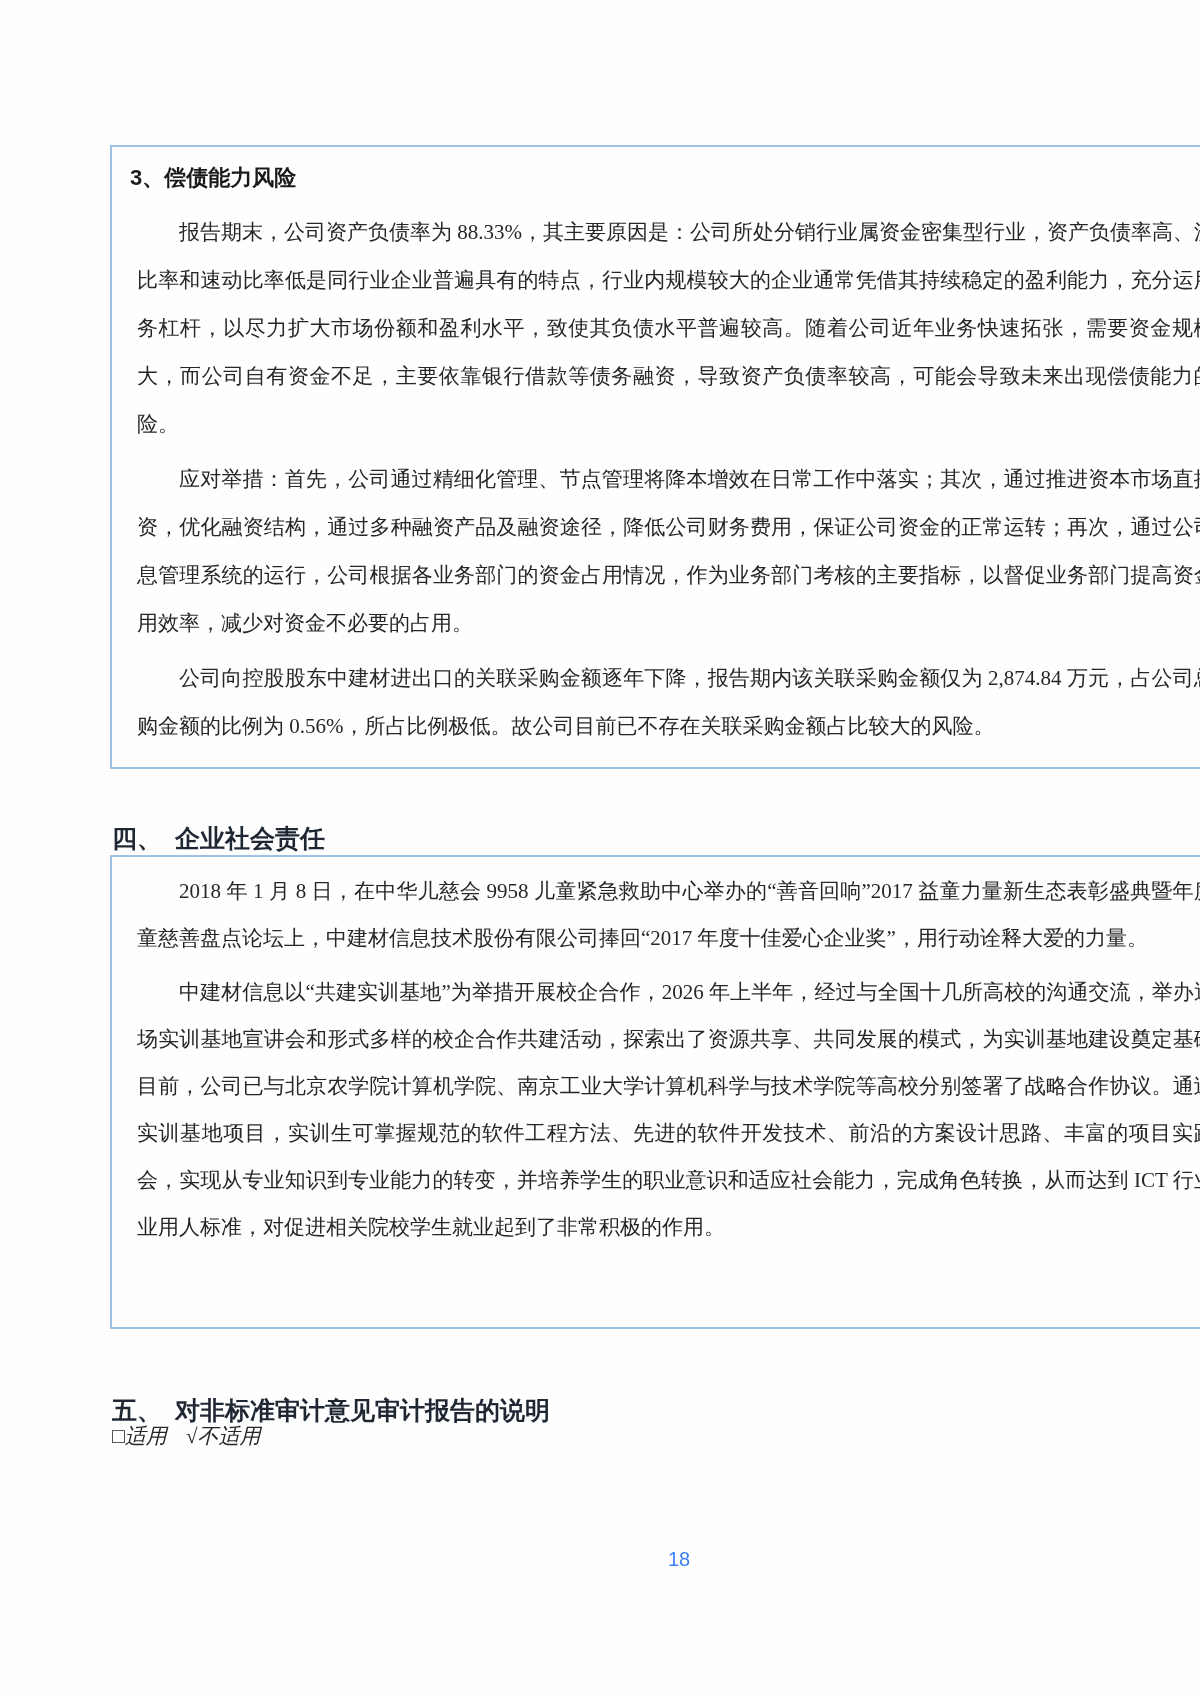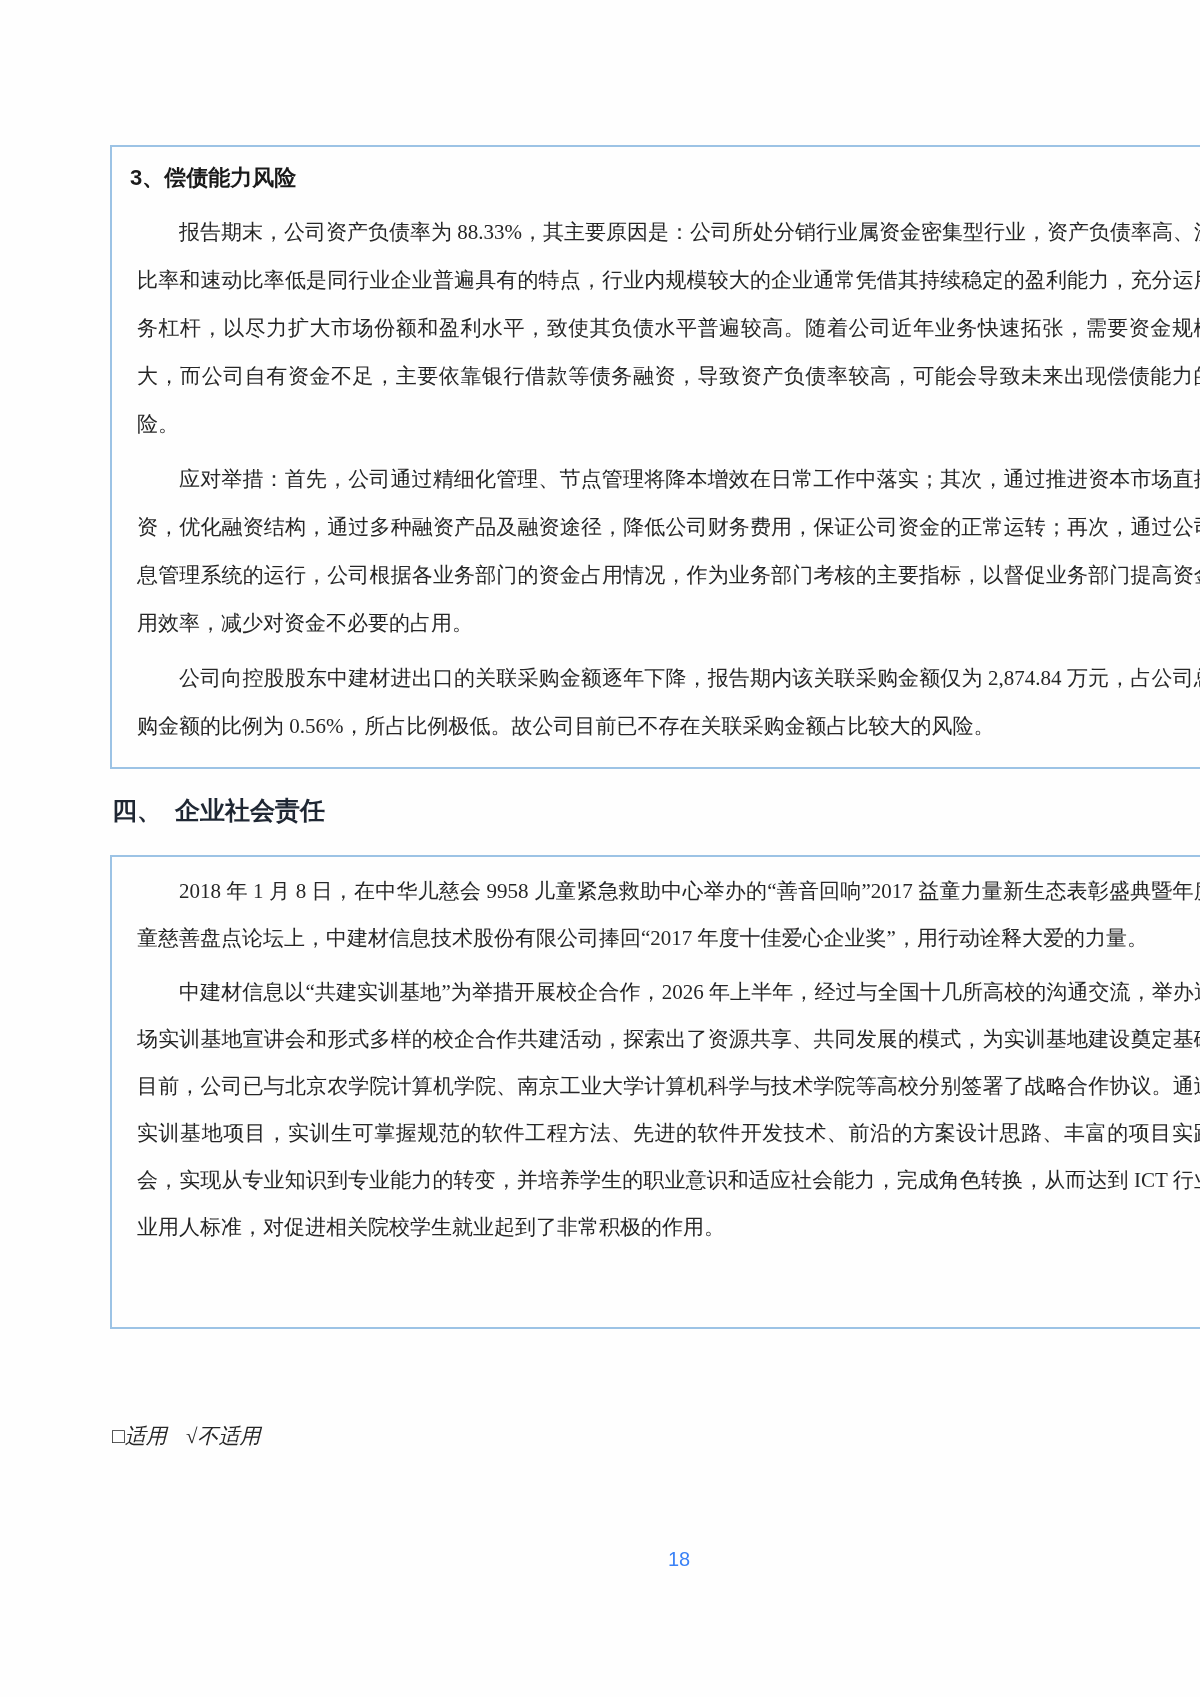--- a/index.html
+++ b/index.html
@@ -40,20 +40,21 @@
   }
   #csr-box .body-para { line-height: 47px; }
   .section-heading {
     position: absolute;
     left: 112px;
     font-family: "Liberation Sans", "DejaVu Sans", sans-serif;
     font-weight: bold;
     font-size: 25px;
     color: #1f2733;
     white-space: nowrap;
+    margin-top: 28px;
   }
   #section4-heading { top: 794px; }
   #section5-heading { top: 1366px; }
   .section-num { display: inline-block; min-width: 63px; }
   .apply-line {
     position: absolute;
     left: 112px;
     top: 1422px;
     font-size: 21px;
     color: #262626;
@@ -84,20 +85,23 @@
 
   <div class="section-heading" id="section4-heading">
     <span class="section-num">四、</span><span>企业社会责任</span>
   </div>
 
   <div class="text-box" id="csr-box">
     <p class="body-para">2018 年 1 月 8 日，在中华儿慈会 9958 儿童紧急救助中心举办的“善音回响”2017 益童力量新生态表彰盛典暨年度儿童慈善盘点论坛上，中建材信息技术股份有限公司捧回“2017 年度十佳爱心企业奖”，用行动诠释大爱的力量。</p>
     <p class="body-para">中建材信息以“共建实训基地”为举措开展校企合作，2026 年上半年，经过与全国十几所高校的沟通交流，举办近十场实训基地宣讲会和形式多样的校企合作共建活动，探索出了资源共享、共同发展的模式，为实训基地建设奠定基础。目前，公司已与北京农学院计算机学院、南京工业大学计算机科学与技术学院等高校分别签署了战略合作协议。通过在实训基地项目，实训生可掌握规范的软件工程方法、先进的软件开发技术、前沿的方案设计思路、丰富的项目实践机会，实现从专业知识到专业能力的转变，并培养学生的职业意识和适应社会能力，完成角色转换，从而达到 ICT 行业企业用人标准，对促进相关院校学生就业起到了非常积极的作用。</p>
   </div>
 
+  <div class="section-heading" id="section5-heading">
+    <span class="section-num">五、</span><span>对非标准审计意见审计报告的说明</span>
+  </div>
 
   <div class="apply-line">
     <span class="opt">□适用</span>
     <span class="opt">√不适用</span>
   </div>
 
   <div class="page-number">18</div>
 
 </div>
 

